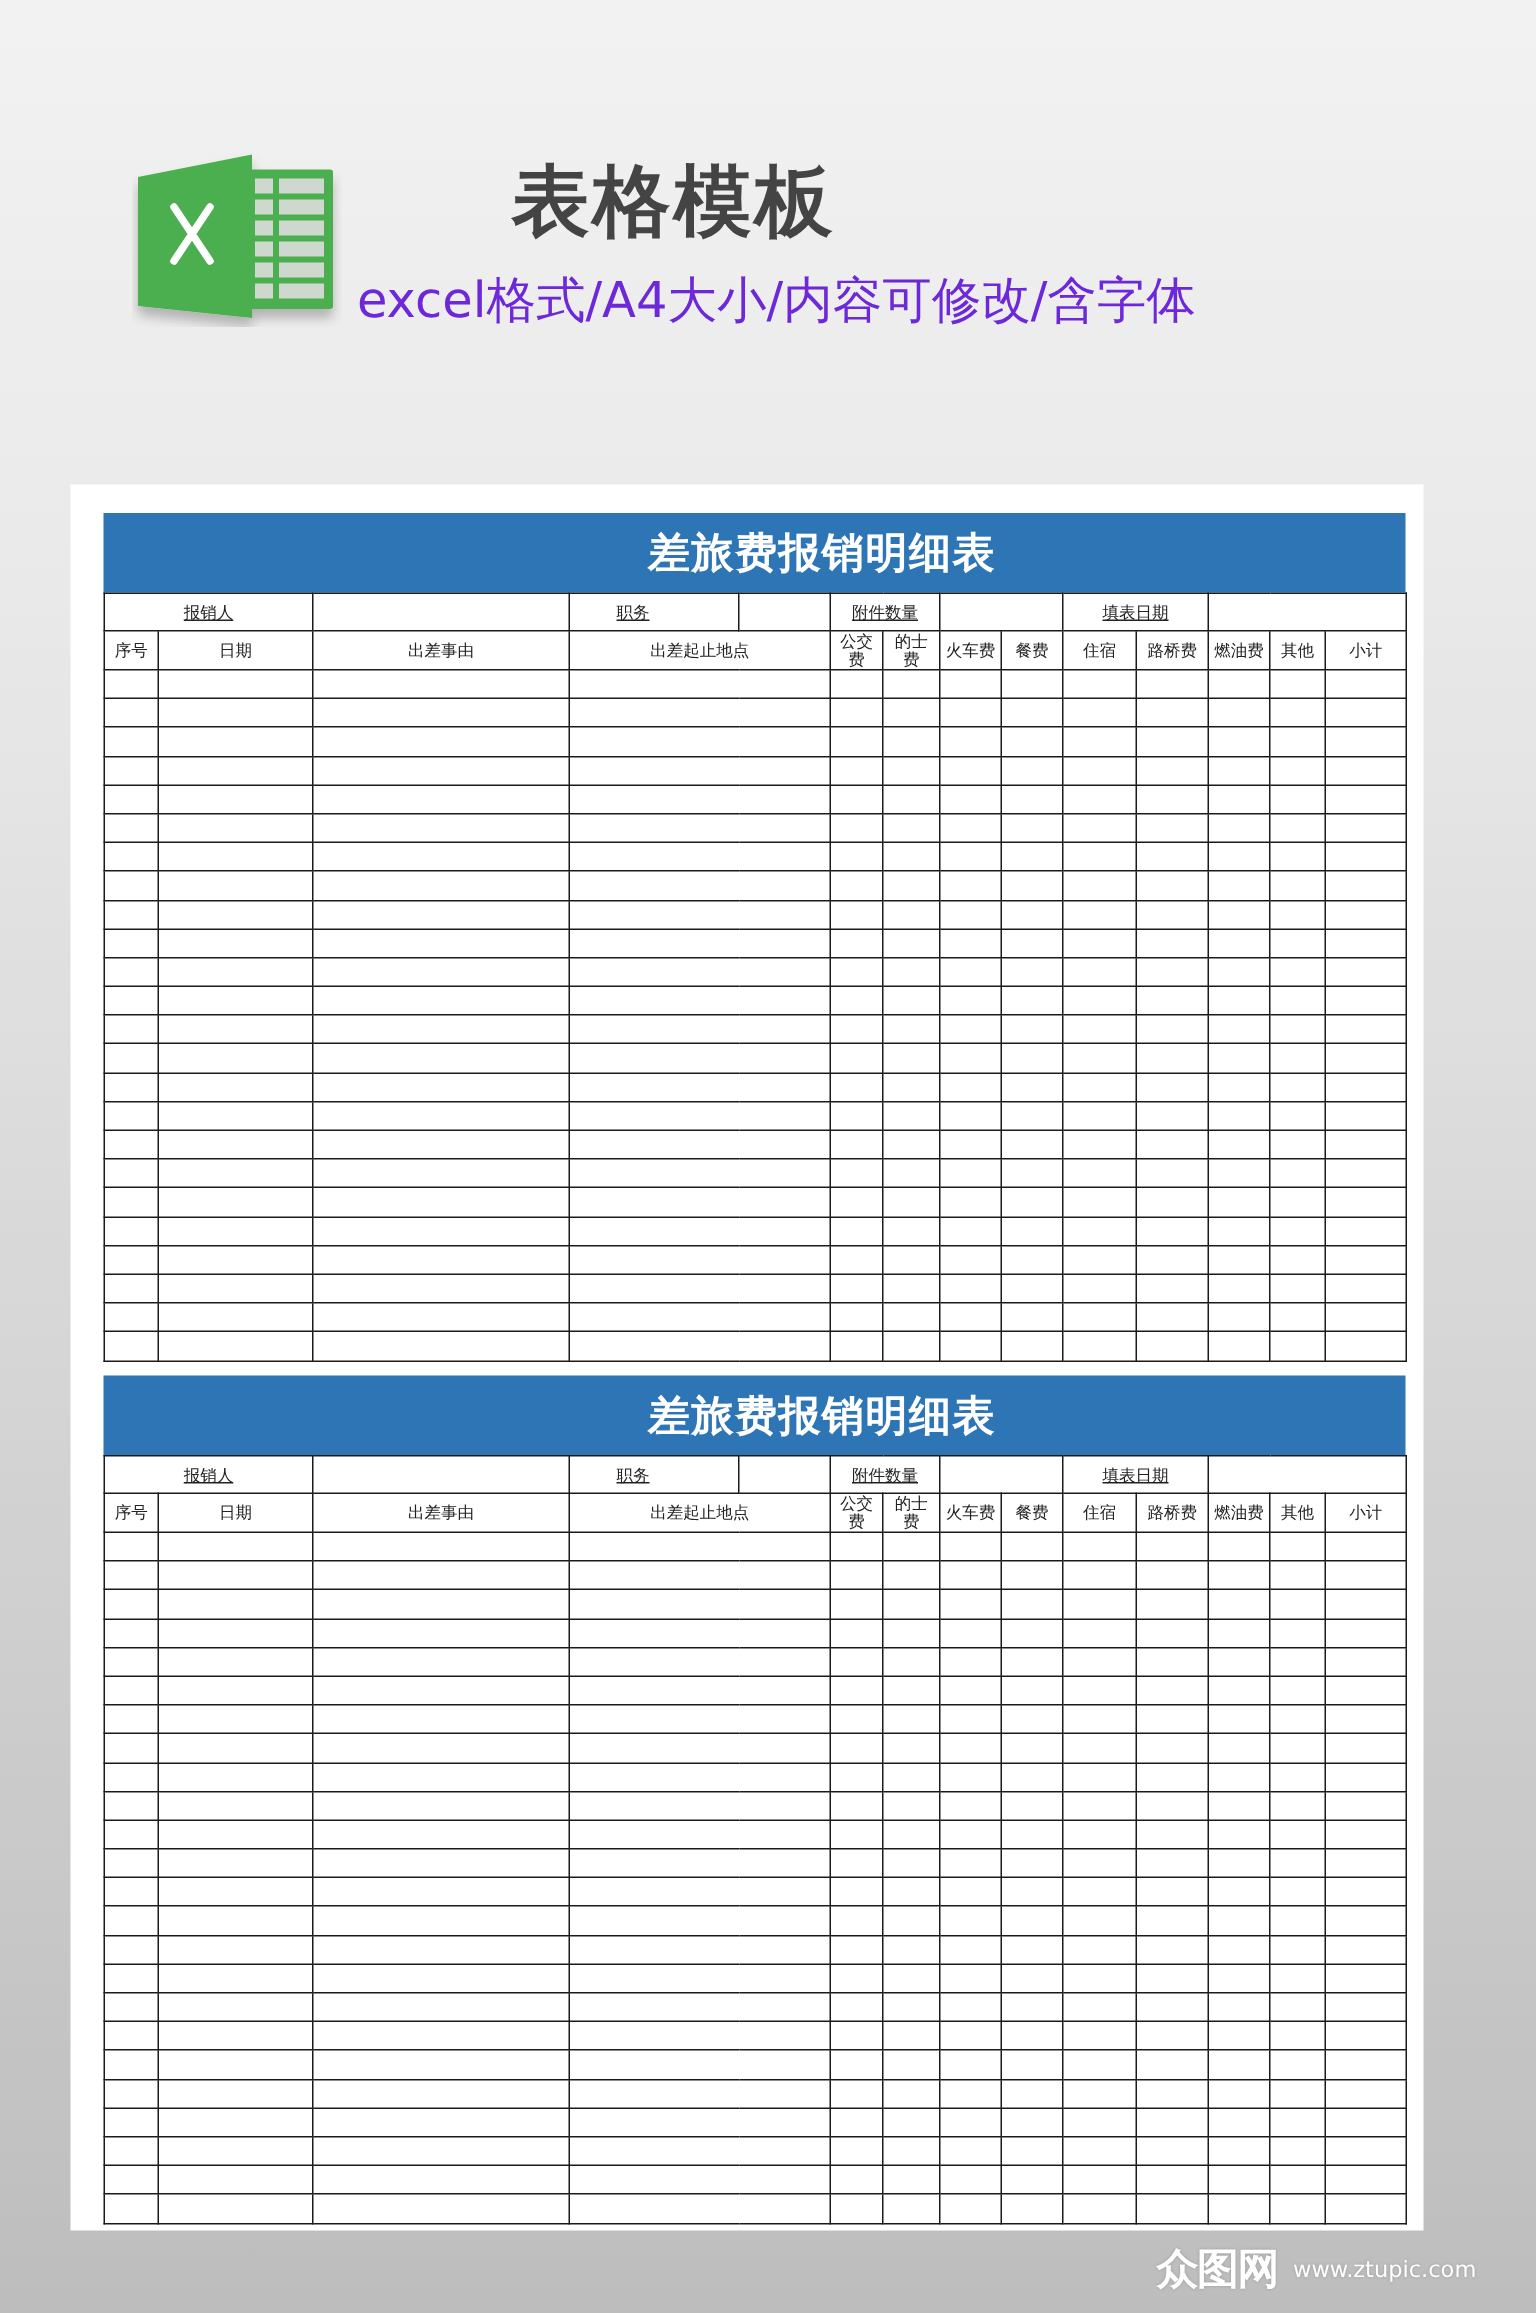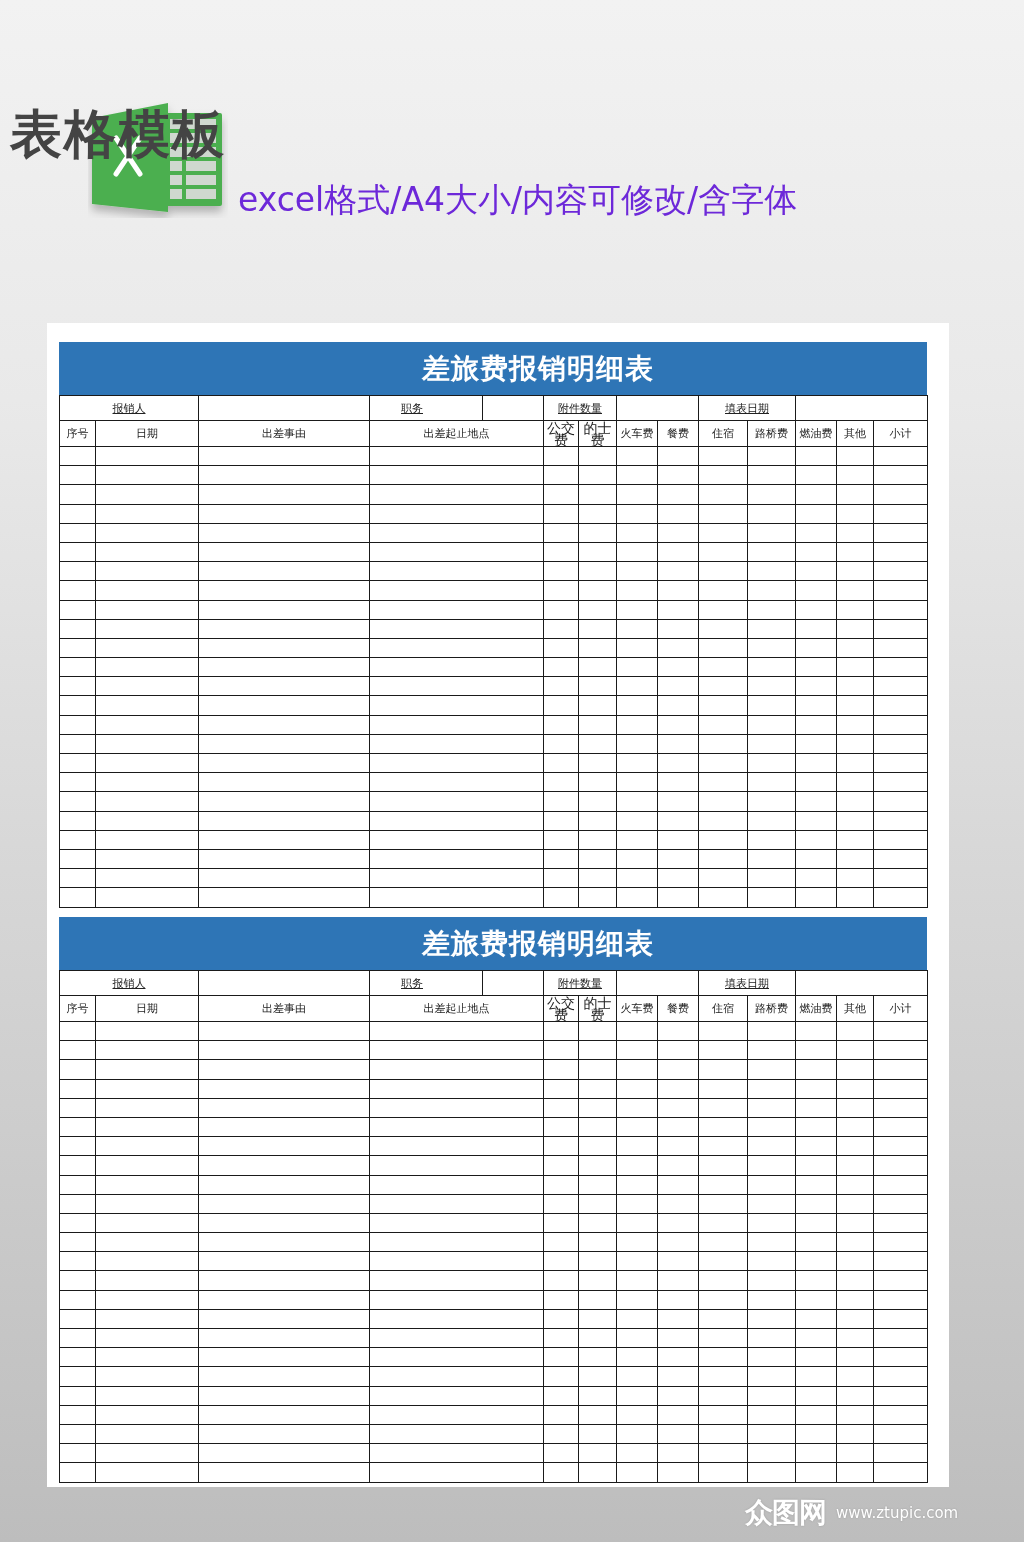--- a/index.html
+++ b/index.html
@@ -2,50 +2,50 @@
 <html><head>
 <meta charset="utf-8">
 <style>
   html, body { margin: 0; padding: 0; }
   body {
     width: 1024px; height: 1542px; position: relative; overflow: hidden;
     background: linear-gradient(to bottom, #f2f2f2 0px, #e9e9e9 400px, #d2d2d2 1000px, #bdbdbd 1542px);
     font-family: "DejaVu Sans", "Liberation Sans", sans-serif;
   }
   .banner-title {
-    position: absolute; left: 0; width: 888px; top: 100px; text-align: left;
+    position: absolute; left: 0; width: 888px; top: 100px; text-align: center;
     font-size: 52px; font-weight: bold; color: #444; letter-spacing: 2px;
     padding-left: 10px; box-sizing: border-box;
   }
   .banner-sub {
     position: absolute; left: 238px; top: 178px; font-size: 33px; color: #6d28d9;
     white-space: nowrap; letter-spacing: 0px;
   }
   .excel-icon { position: absolute; left: 88px; top: 100px; width: 140px; height: 118px; }
   .paper {
     position: absolute; left: 47px; top: 323px; width: 902px; height: 1164px; background: #fff;
   }
-  .sheet { position: absolute; left: 59px; width: 868px; }
+  .sheet { position: absolute; left: 69px; width: 868px; }
   .sheet-title {
     height: 53px; background: #2e75b6; color: #fff; font-weight: bold; font-size: 28px;
     display: flex; align-items: center; justify-content: center; letter-spacing: 1px;
     padding-left: 90px; box-sizing: border-box;
   }
   table { border-collapse: collapse; table-layout: fixed; width: 868px; }
   td { border: 1px solid #1a1a1a; padding: 0; font-size: 11px; color: #222; text-align: center;
        overflow: hidden; white-space: nowrap; }
   tr.info td { height: 24px; text-decoration: underline; }
   tr.head td { height: 25px; line-height: 12px; }
-  tr.head td.wrap { white-space: normal; font-size: 14px; line-height: 12px; }
+  tr.head td.wrap { white-space: normal; font-size: 11px; line-height: 12px; }
   tr.row td { height: 18.2px; }
   .watermark {
     position: absolute; left: 745px; top: 1494px; display: flex; align-items: center; gap: 10px;
     color: #fff; white-space: nowrap;
   }
-  .wm-logo { font-size: 28px; font-weight: bold; letter-spacing: -1px; text-shadow: 0 0 2px #999; }
+  .wm-logo { font-size: 28px; font-weight: bold; letter-spacing: -1px; text-shadow: 0 0 2px #999; margin-left: 26px; }
   .wm-url { font-size: 15px; text-shadow: 0 0 2px #999; }
 </style>
 </head>
 <body>
 
 <svg class="excel-icon" viewBox="0 0 140 118">
   <defs>
     <filter id="sh" x="-20%" y="-20%" width="140%" height="150%">
       <feDropShadow dx="0" dy="6" stdDeviation="4" flood-color="#000" flood-opacity="0.25"></feDropShadow>
     </filter>

